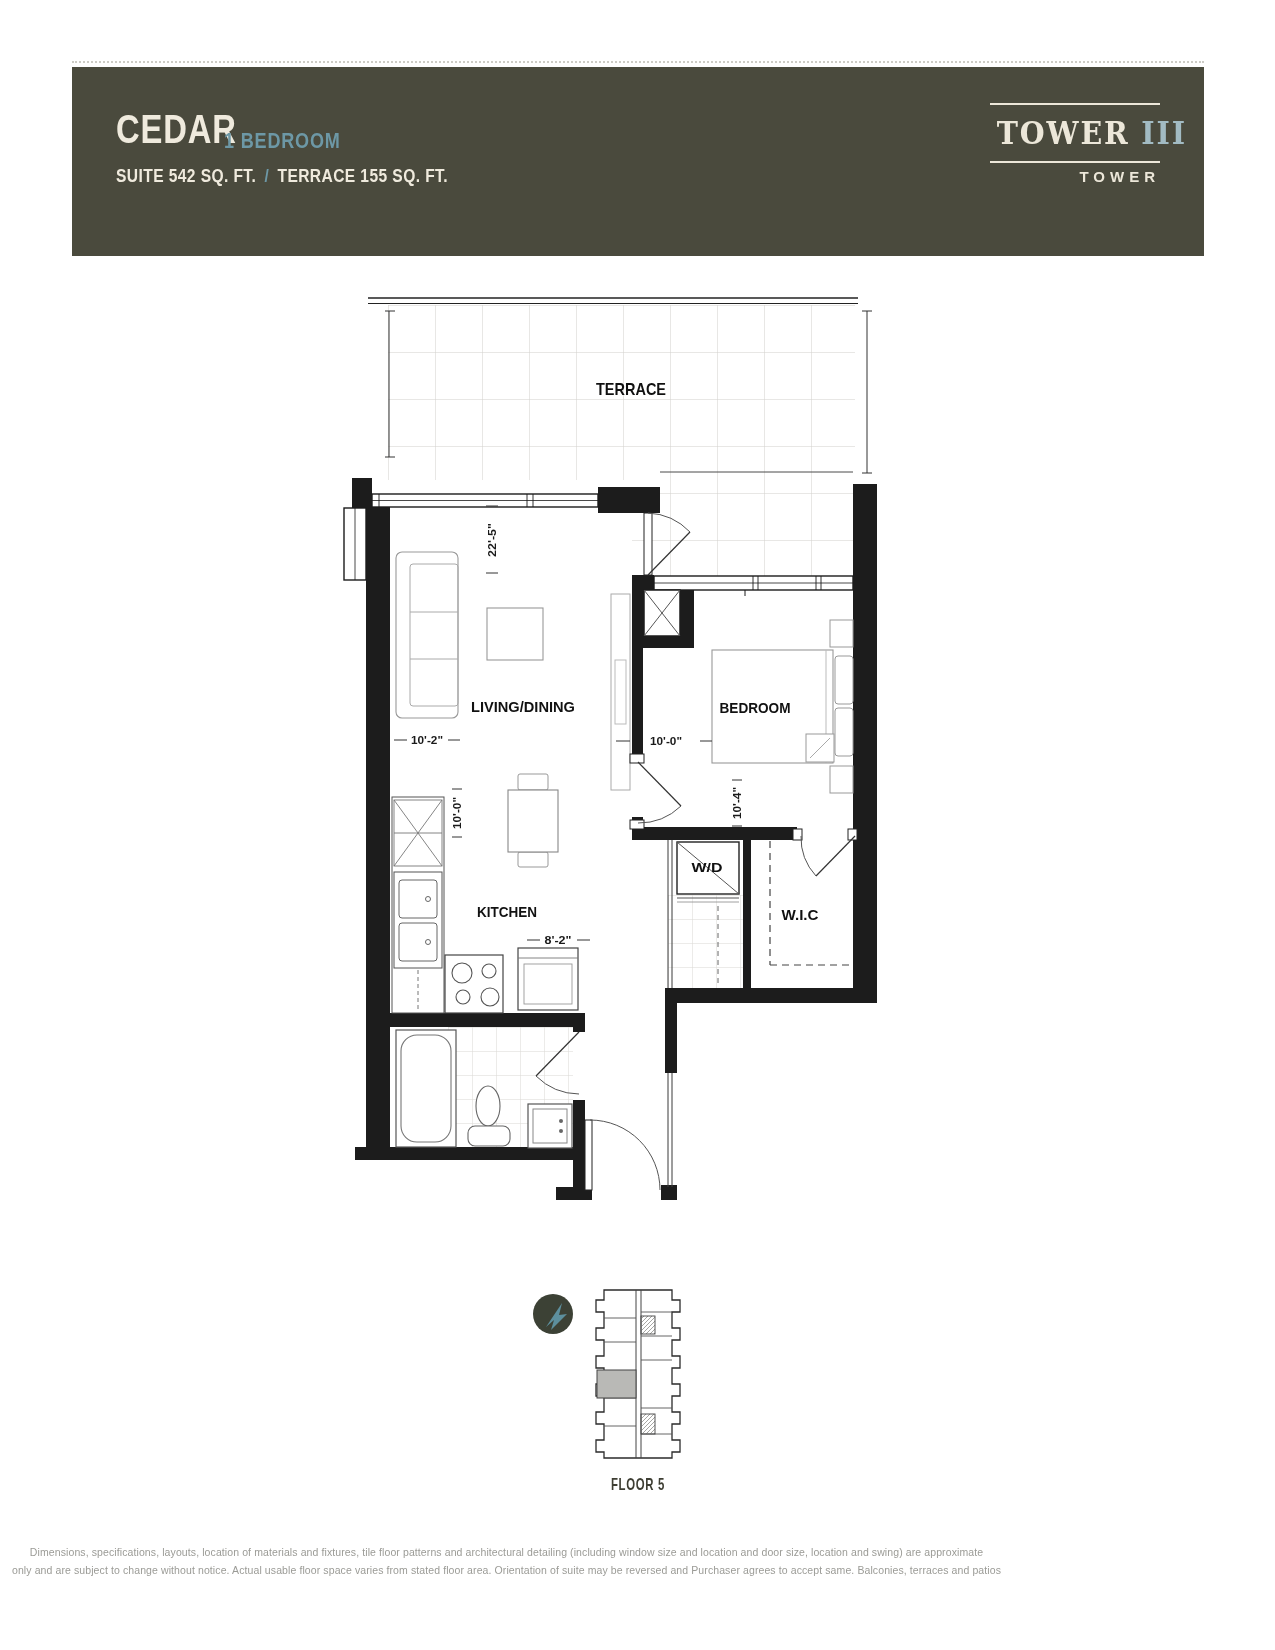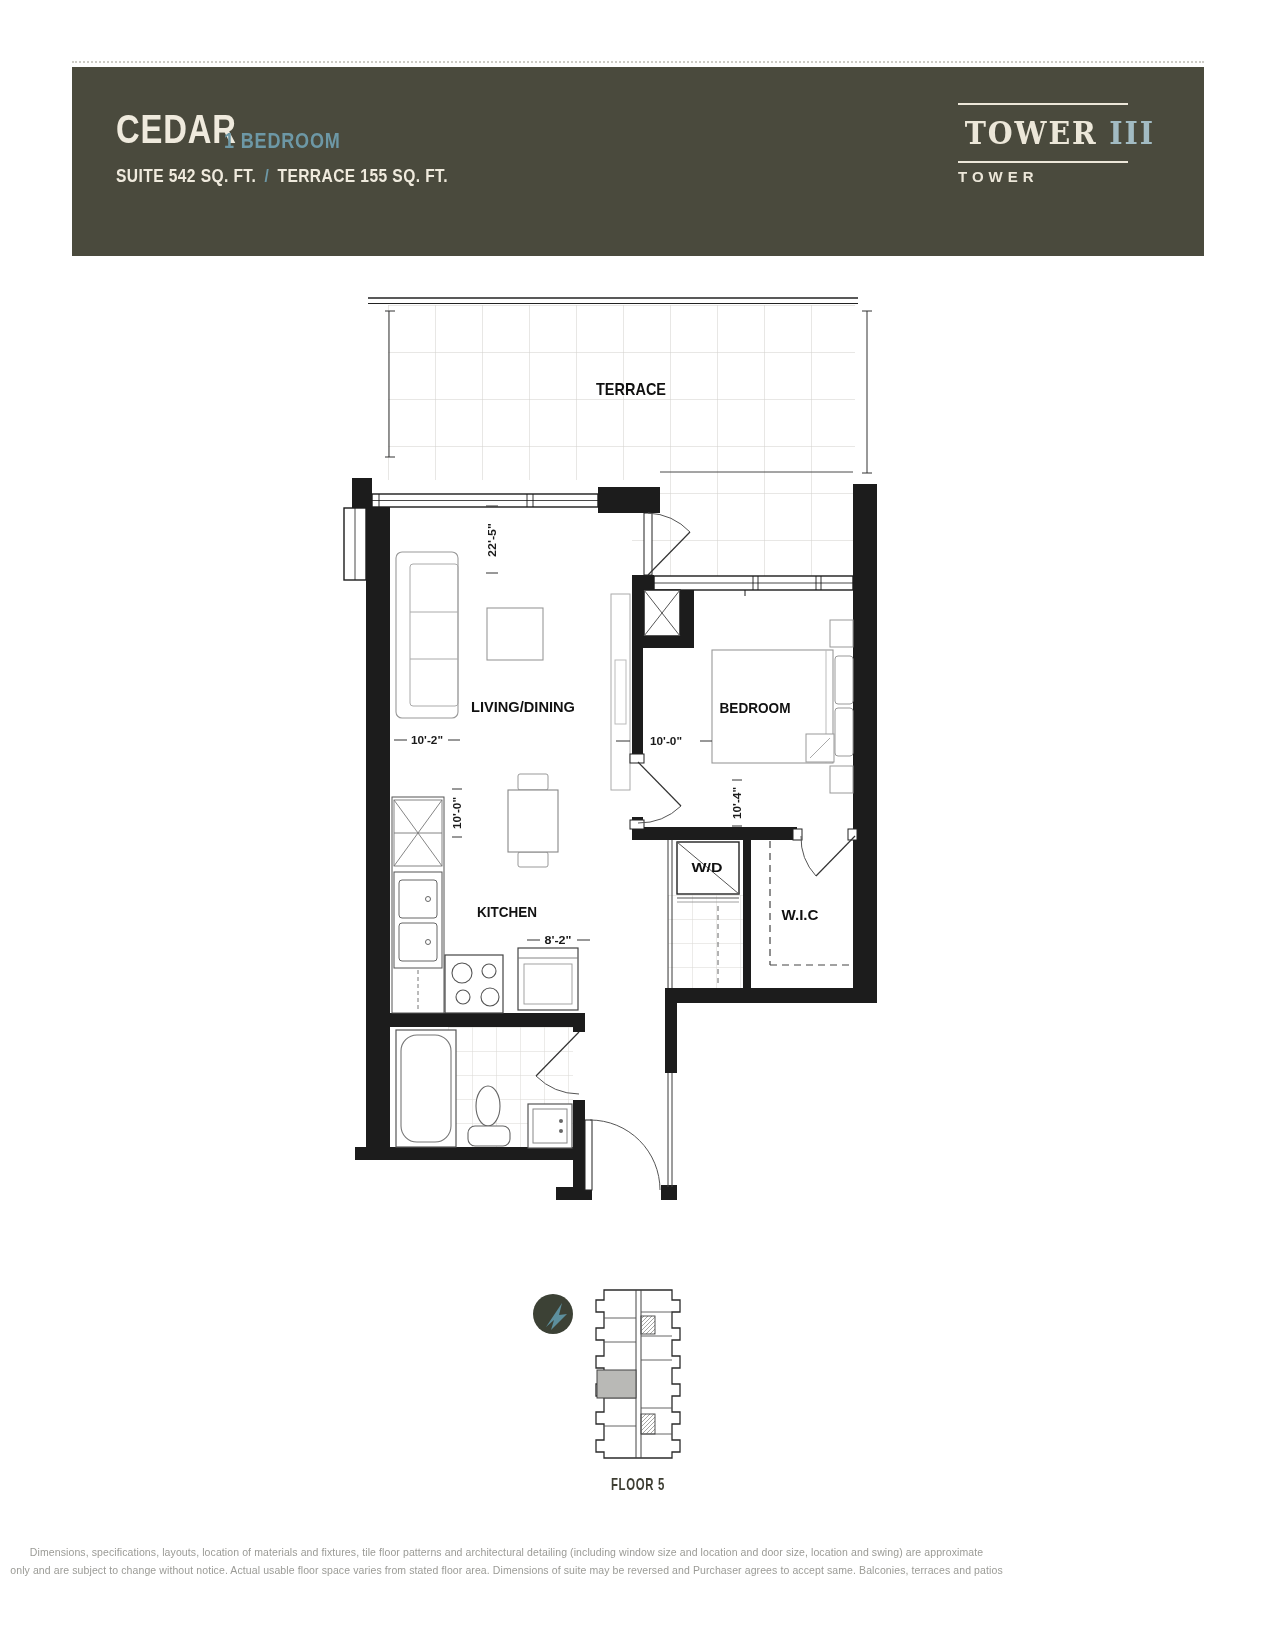--- a/index.html
+++ b/index.html
@@ -9,21 +9,21 @@
   .hdr-dots{position:absolute;left:72px;top:61px;width:1132px;height:0;
             border-top:2px dotted #cdccc6;}
   .band{position:absolute;left:72px;top:67px;width:1132px;height:189px;background:#4a4a3d;}
   .cedar{position:absolute;left:44px;top:40px;font-size:41px;line-height:44px;font-weight:bold;
          color:#efeadd;letter-spacing:1px;transform:scaleX(0.8);transform-origin:left center;white-space:nowrap;}
   .bedtype{position:absolute;left:152px;top:62px;font-size:22px;line-height:24px;font-weight:bold;
          color:#6d98a6;letter-spacing:1px;transform:scaleX(0.82);transform-origin:left center;white-space:nowrap;}
   .suiteline{position:absolute;left:44px;top:98px;font-size:19px;line-height:22px;font-weight:bold;
          color:#efeadd;letter-spacing:0.5px;transform:scaleX(0.82);transform-origin:left center;white-space:nowrap;}
   .suiteline .sep{color:#6d98a6;padding:0 10px;}
-  .logo{position:absolute;left:886px;top:36px;width:170px;text-align:left;}
+  .logo{position:absolute;left:918px;top:36px;width:170px;text-align:right;}
   .logo .rule{height:0;border-top:2px solid #ece7d9;}
   .logo .main{font-family:"DejaVu Serif",serif;font-weight:bold;font-size:31px;line-height:56px;
               color:#ece7d9;letter-spacing:2px;white-space:nowrap;transform:scaleX(0.92);transform-origin:center;}
   .logo .main .num{color:#a2bbc3;}
   .logo .sub{margin-top:5px;font-size:15px;font-weight:bold;color:#ece7d9;letter-spacing:5px;}
   
   .plan-svg{position:absolute;left:330px;top:270px;}
   .key-svg{position:absolute;left:505px;top:1270px;}
   text{font-family:"Liberation Sans",sans-serif;}
   .rmlabel{font-weight:bold;fill:#111111;}
@@ -327,16 +327,16 @@
     <defs>
       <pattern id="hatch2" width="4" height="4" patternUnits="userSpaceOnUse">
         <path d="M0 4L4 0" stroke="#8f8f8c" stroke-width="0.8"></path>
       </pattern>
     </defs>
     <text x="638" y="1490" font-size="17" font-weight="bold" fill="#3e3e33" text-anchor="middle" letter-spacing="1" textLength="54" lengthAdjust="spacingAndGlyphs">FLOOR 5</text>
   </svg>
 
   <div class="disclaimer">
     <div>Dimensions, specifications, layouts, location of materials and fixtures, tile floor patterns and architectural detailing (including window size and location and door size, location and swing) are approximate</div>
-    <div>only and are subject to change without notice. Actual usable floor space varies from stated floor area. Dimensions of suite may be reversed and Purchaser agrees to accept same. Balconies, terraces and patios</div>
+    <div>only and are subject to change without notice. Actual usable floor space varies from stated floor area. Orientation of suite may be reversed and Purchaser agrees to accept same. Balconies, terraces and patios</div>
   </div>
 
 </div>
 
 </body></html>

